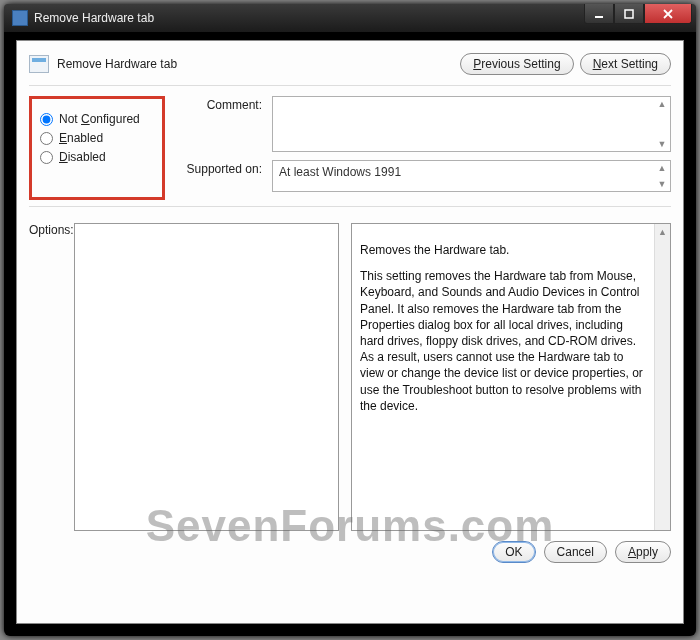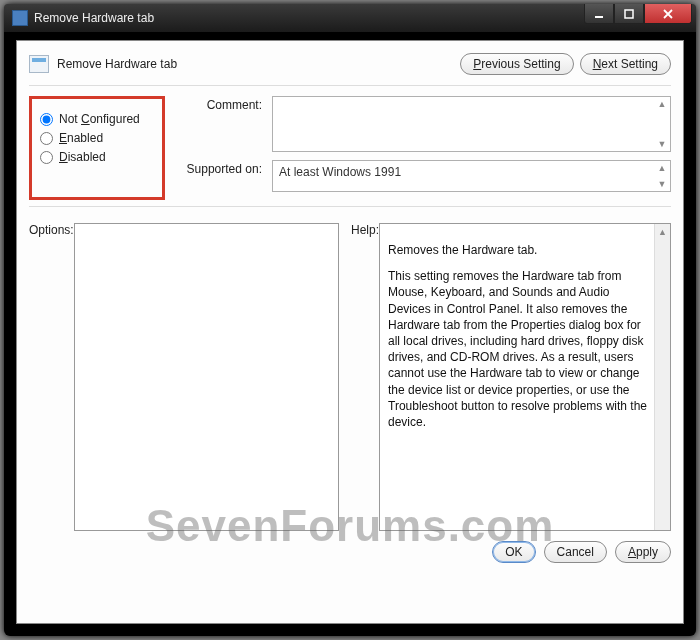--- a/index.html
+++ b/index.html
@@ -136,21 +136,20 @@
     </div>
 
     <hr class="divider">
 
     <div class="panels">
       <div class="panelcol l">
         <div class="panellabel">Options:</div>
         <div class="panel"></div>
       </div>
       <div class="panelcol r">
-        <div class="panellabel">Help:</div>
         <div class="panel r">
           <div class="helptxt">
             <p>Removes the Hardware tab.</p>
             <p>This setting removes the Hardware tab from Mouse, Keyboard, and Sounds and Audio Devices in Control Panel. It also removes the Hardware tab from the Properties dialog box for all local drives, including hard drives, floppy disk drives, and CD-ROM drives. As a result, users cannot use the Hardware tab to view or change the device list or device properties, or use the Troubleshoot button to resolve problems with the device.</p>
           </div>
           <div class="scroll">
             <div class="ar">▲</div>
           </div>
         </div>
       </div>

